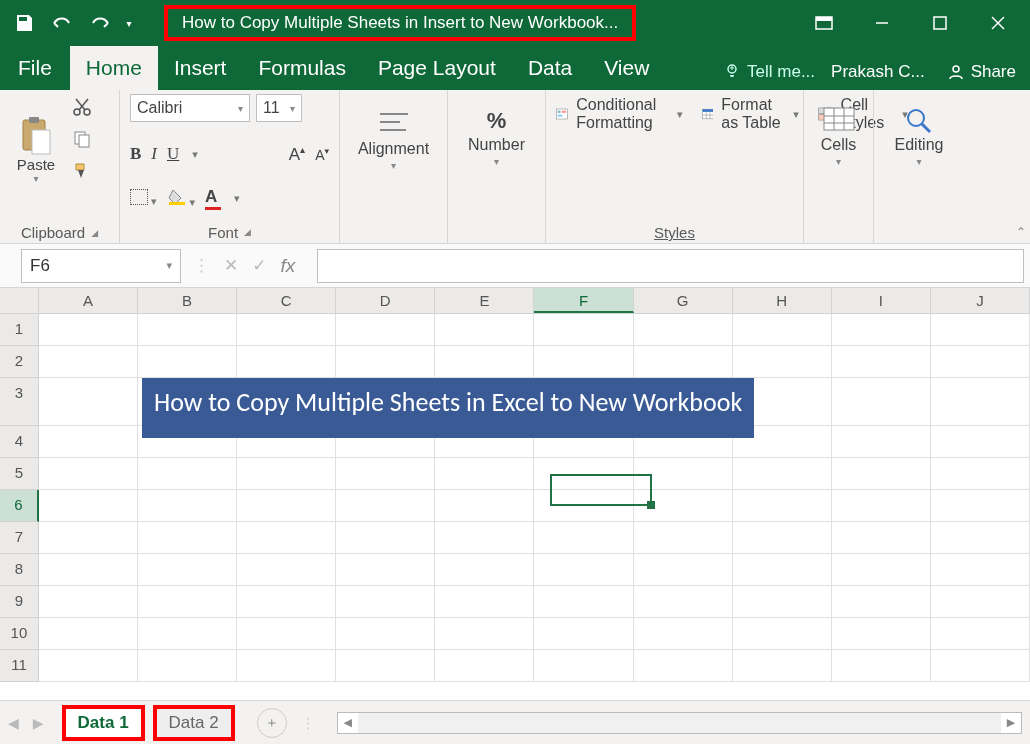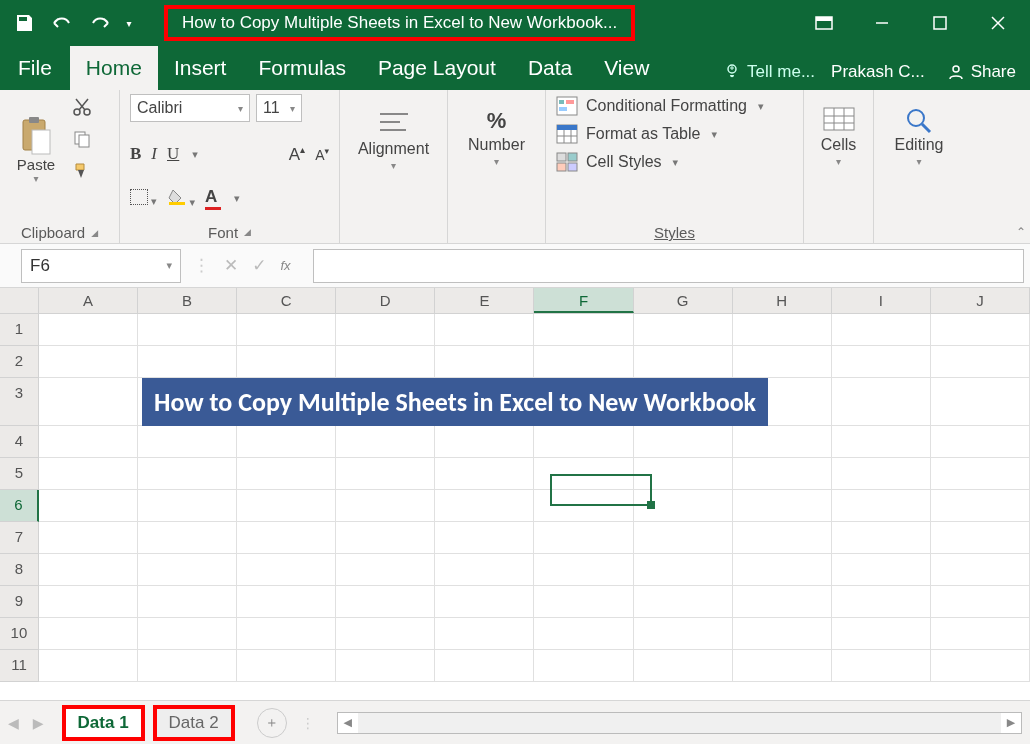--- a/index.html
+++ b/index.html
@@ -44,44 +44,44 @@
 .dd.font{width:120px;} .dd.size{width:46px;}
 .dd .caret{margin-left:auto;color:#888;font-size:10px;}
 .font-row2, .font-row3{display:flex; gap:10px; margin-top:8px; align-items:center;}
 .font-row2 .b{font-weight:bold;font-size:17px;font-family:'Times New Roman',serif;}
 .font-row2 .i{font-style:italic;font-family:'Times New Roman',serif;font-size:17px;}
 .font-row2 .u{text-decoration:underline;font-family:'Times New Roman',serif;font-size:17px;}
 .font-row3 .sq{width:18px;height:16px;border:1px solid #555;display:inline-block;}
 .vert-btn {display:flex; flex-direction:column; align-items:center; gap:2px;}
 .vert-btn .lbl{font-size:16px;color:#444;}
 .vert-btn .caret{font-size:10px;color:#888;}
-.styles-rows{display:flex;flex-direction:column;gap:8px;padding-top:2px;}
+.styles-rows{display:flex;flex-direction:row;gap:19px;padding-top:2px;}
 .srow{display:flex;align-items:center;gap:8px;font-size:16px;color:#444;}
 .srow .micn{width:22px;height:20px;}
 .caret-sm{font-size:11px;color:#777;margin-left:3px;}
 
 .formulabar{height:44px;background:#fafafa;border-bottom:1px solid #d6d6d6;display:flex;align-items:center;}
 .namebox{width:160px;height:34px;border:1px solid #bfbfbf;margin-left:21px;background:#fff;display:flex;align-items:center;padding:0 8px;font-size:17px;color:#333;}
 .namebox .caret{margin-left:auto;color:#888;font-size:11px;}
 .fx-btns{display:flex;align-items:center;gap:14px;margin:0 12px;color:#9a9a9a;font-size:17px;}
 .fx-btns .vbar{color:#ccc;}
-.fx-label{font-style:italic;color:#888;font-size:13px;margin-right:10px;}
+.fx-label{font-style:italic;color:#888;font-size:19px;margin-right:10px;}
 .fx-input{flex:1;height:34px;border:1px solid #bfbfbf;background:#fff;margin-right:6px;}
 
 .grid-area{height:412px;position:relative;overflow:hidden;}
 .colhdr{display:flex;height:26px;background:#eceae8;border-bottom:1px solid #d2d2d2;}
 .corner{width:40px;border-right:1px solid #d2d2d2;background:#eceae8;}
 .ch{width:102px;border-right:1px solid #d2d2d2;text-align:center;font-size:15px;color:#555;line-height:26px;}
 .ch.selcol{background:#cde0d6;border-bottom:2px solid #217346;color:#0e6837;}
 .rows{}
 .row{display:flex;height:32px;}
 .rh{width:40px;background:#eceae8;border-right:1px solid #d2d2d2;border-bottom:1px solid #d2d2d2;text-align:center;font-size:15px;color:#555;line-height:30px;}
 .rh.selrow{background:#cde0d6;border-right:2px solid #217346;color:#0e6837;}
 .row .cell{width:102px;border-right:1px solid #e0e0e0;border-bottom:1px solid #e0e0e0;height:100%;}
-.banner{position:absolute;left:142px;top:90px;height:48px;background:#3a5a96;color:#fff;font-weight:bold;font-size:26px;padding:8px 12px;white-space:nowrap; font-family: Calibri, Arial, sans-serif;}
+.banner{position:absolute;left:142px;top:90px;height:60px;background:#3a5a96;color:#fff;font-weight:normal;font-size:26px;padding:8px 12px;white-space:nowrap; font-family: Calibri, Arial, sans-serif;}
 .selcell{position:absolute;border:2px solid #217346;width:102px;height:32px;}
 .fillhandle{position:absolute;width:8px;height:8px;background:#217346;}
 
 .sheetbar{height:44px;background:#f3f2f1;border-top:1px solid #d6d6d6;display:flex;align-items:center;padding:0 8px;}
 .navarrows{display:flex;gap:14px;color:#bbb;font-size:14px;margin-right:18px;}
 .sheet-tab{border:4px solid #ff0000;padding:4px 12px;font-weight:bold;font-size:17px;margin-right:8px;background:#fff;}
 .sheet-tab.act{color:#0e6837;}
 .sheet-tab.inact{color:#666;font-weight:normal;background:#eee;}
 .addsheet{width:30px;height:30px;display:flex;align-items:center;justify-content:center;color:#888;border:1px solid #ccc;border-radius:50%;margin-left:14px;}
 .sb-split{margin:0 14px;color:#ccc;}
@@ -107,21 +107,21 @@
     <div class="qbtn">
       <svg width="22" height="20" viewBox="0 0 22 20">
           <path fill="none" stroke="#fff" stroke-width="2" d="M19 10c-4-6-12-6-15 0M19 10l-4-4M19 10l-4 4"></path>
         </svg>
     </div>
     <div class="qbtn" style="width:18px;">
       <span style="font-size:10px">▾</span>
     </div>
   </div>
   <div class="title-highlight">
-    <span>How to Copy Multiple Sheets in Excel to New Workbook...</span>
+    <span>How to Copy Multiple Sheets in Insert to New Workbook...</span>
   </div>
   <div class="titlebar-right">
     <div class="winbtn">
       <svg width="18" height="14" viewBox="0 0 18 14">
           <rect x="1" y="1" width="16" height="12" fill="none" stroke="#fff" stroke-width="1.5"></rect>
           <rect x="1" y="1" width="16" height="4" fill="#fff"></rect>
         </svg>
     </div>
     <div class="winbtn">
         <svg width="16" height="16">

